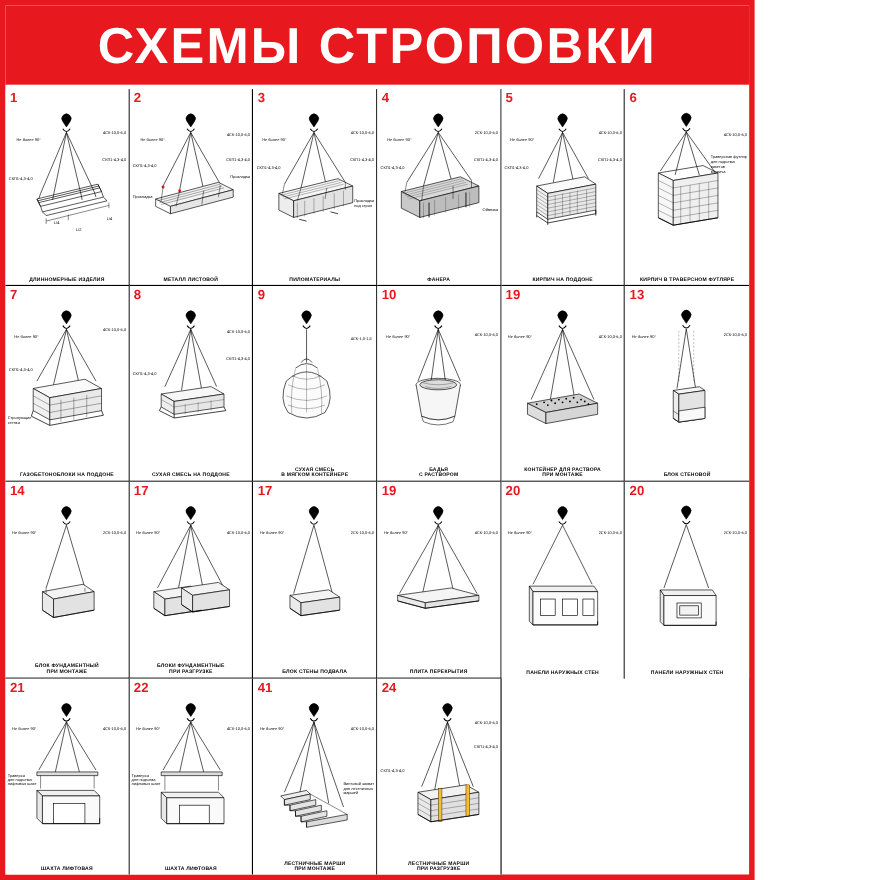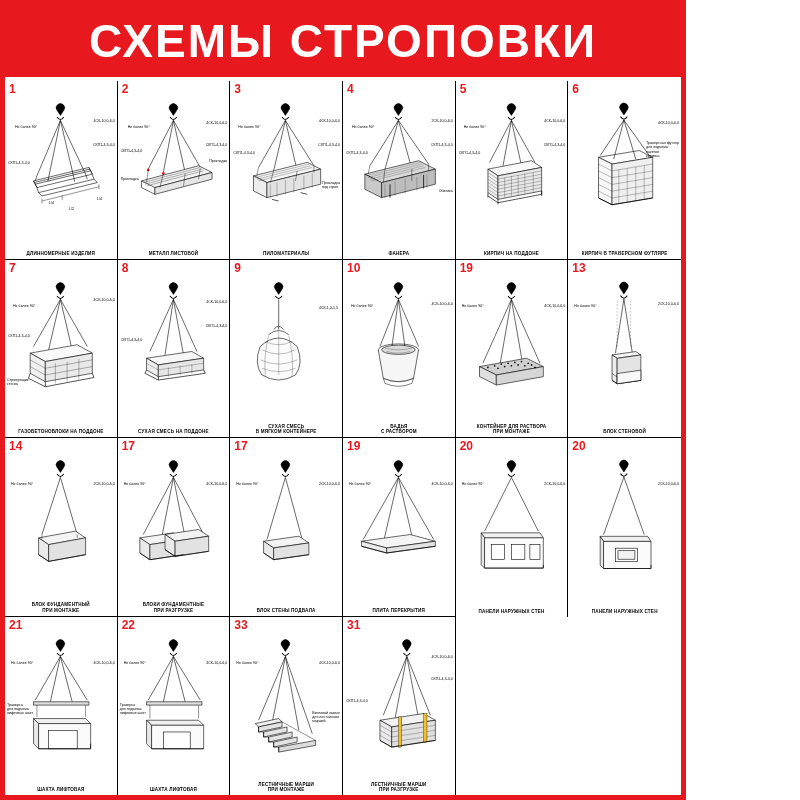--- a/index.html
+++ b/index.html
@@ -619,21 +619,21 @@
       </div>
       <div class="lbl lbl-left" style="left:6px; top:44px;">Не более 90°</div>
       <div class="lbl lbl-right" style="right:2px; top:44px;">4СК-10,0-6,0</div>
       <div class="lbl lbl-left" style="left:2px; top:86px;">Траверса
 для подъема
 лифтовых шахт</div>
       <div class="cell-caption">ШАХТА ЛИФТОВАЯ</div>
     </div>
 
     <div class="cell lastrow">
-      <div class="cell-num">33</div>
+      <div class="cell-num">41</div>
       <div class="art">
         <svg viewBox="0 0 133 145" preserveAspectRatio="xMidYMid meet">
           <g stroke="#000" fill="none" stroke-width="0.7">
             <path d="M66 14 l-4 -6 a5 5 0 1 1 8 0 z" fill="#000"></path>
             <path d="M62 16 q4 6 8 0" stroke-width="1.2"></path>
             <path d="M66 20 L34 96 M66 20 L50 100 M66 20 L82 108 M66 20 L98 112"></path>
             <path d="M30 100 L58 94 L62 98 L34 104 z" fill="#eee"></path>
             <path d="M34 104 L62 98 L62 104 L34 110 z" fill="#e4e4e4"></path>
             <path d="M40 110 L68 104 L68 110 L40 116 z" fill="#e4e4e4"></path>
             <path d="M46 116 L74 110 L74 116 L46 122 z" fill="#e4e4e4"></path>
@@ -647,21 +647,21 @@
       <div class="lbl lbl-left" style="left:6px; top:44px;">Не более 90°</div>
       <div class="lbl lbl-right" style="right:2px; top:44px;">4СК-10,0-6,0</div>
       <div class="lbl lbl-right" style="right:2px; top:94px;">Винтовой захват
 для лестничных
 маршей</div>
       <div class="cell-caption">ЛЕСТНИЧНЫЕ МАРШИ
 ПРИ МОНТАЖЕ</div>
     </div>
 
     <div class="cell lastrow">
-      <div class="cell-num">31</div>
+      <div class="cell-num">24</div>
       <div class="art">
         <svg viewBox="0 0 133 145" preserveAspectRatio="xMidYMid meet">
           <g stroke="#000" fill="none" stroke-width="0.7">
             <path d="M76 14 l-4 -6 a5 5 0 1 1 8 0 z" fill="#000"></path>
             <path d="M72 16 q4 6 8 0" stroke-width="1.2"></path>
             <path d="M76 20 L48 90 M76 20 L62 94 M76 20 L90 94 M76 20 L104 90"></path>
             <path d="M44 96 L96 88 L110 96 L58 104 z" fill="#f2f2f2"></path>
             <path d="M44 96 L44 120 L58 128 L58 104 z" fill="#e9e9e9"></path>
             <path d="M58 104 L110 96 L110 120 L58 128 z" fill="#e0e0e0"></path>
             <g stroke-width="0.3">

